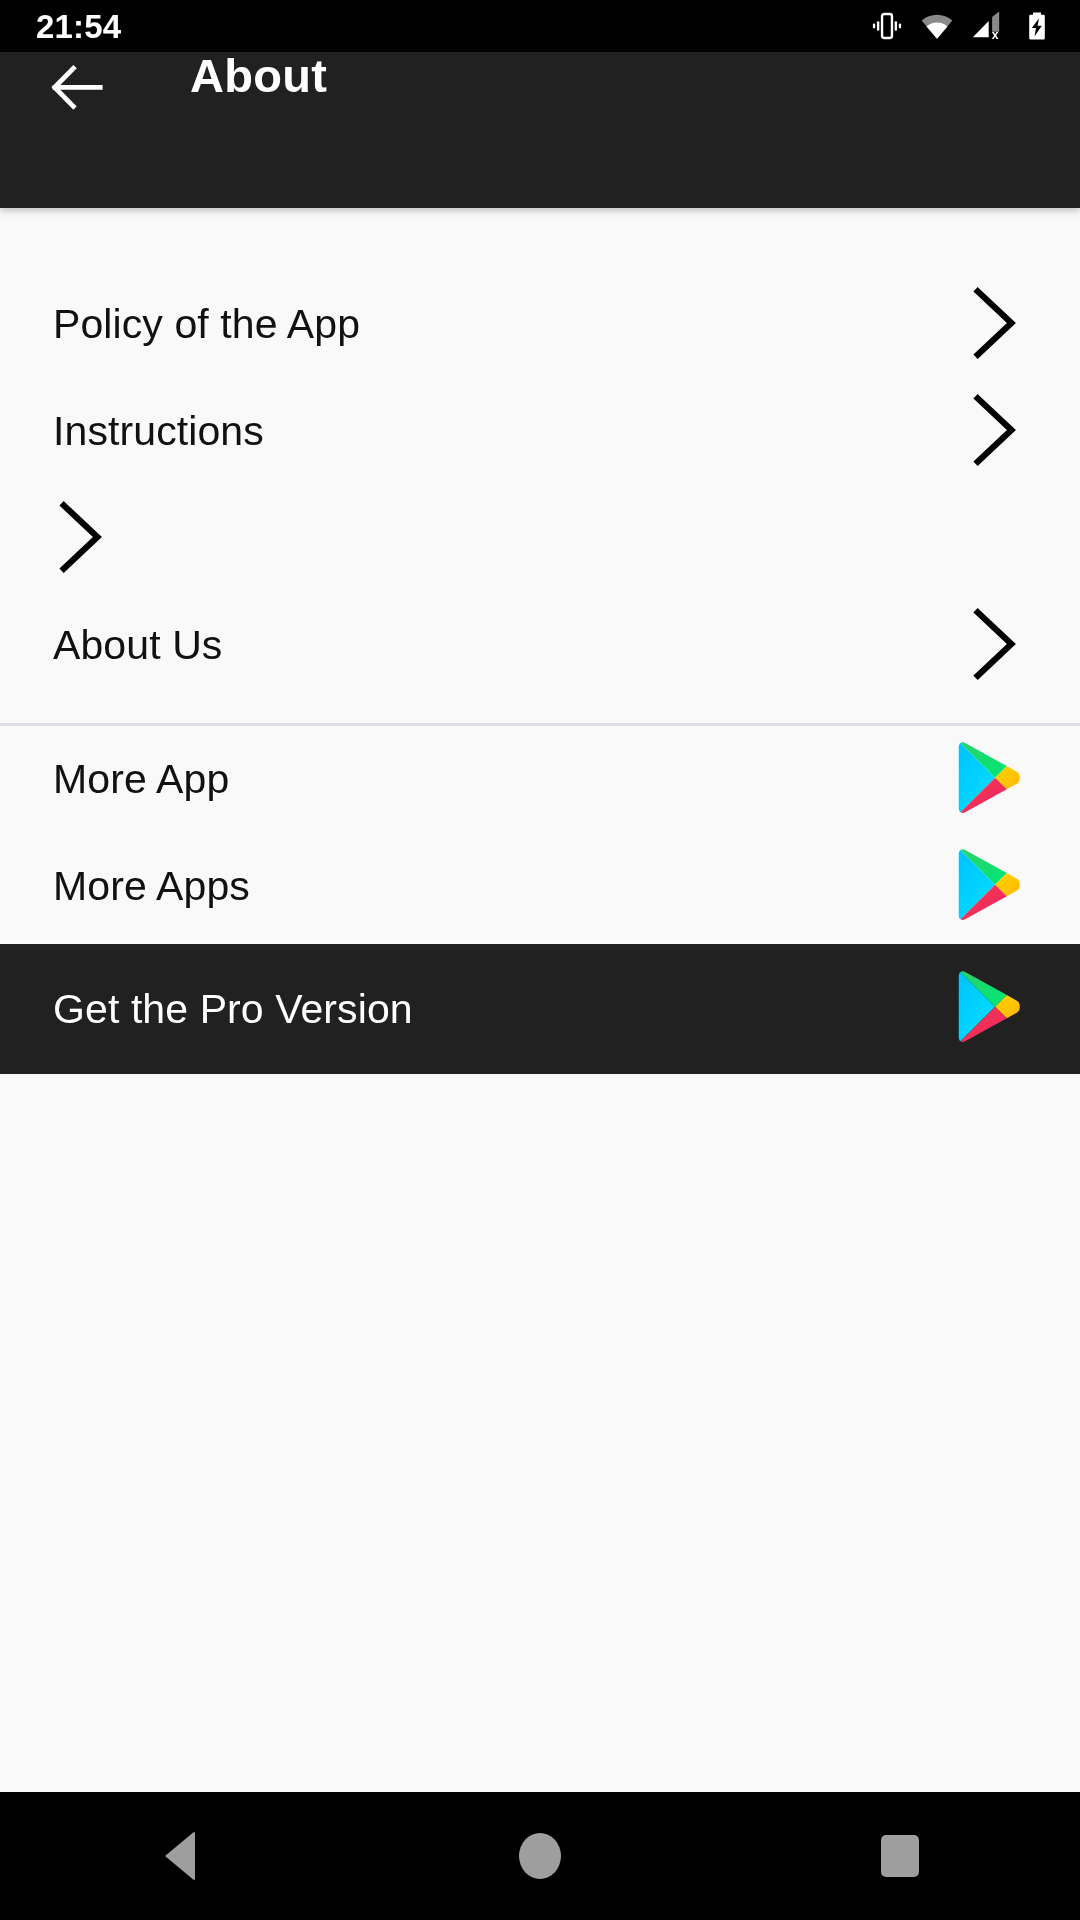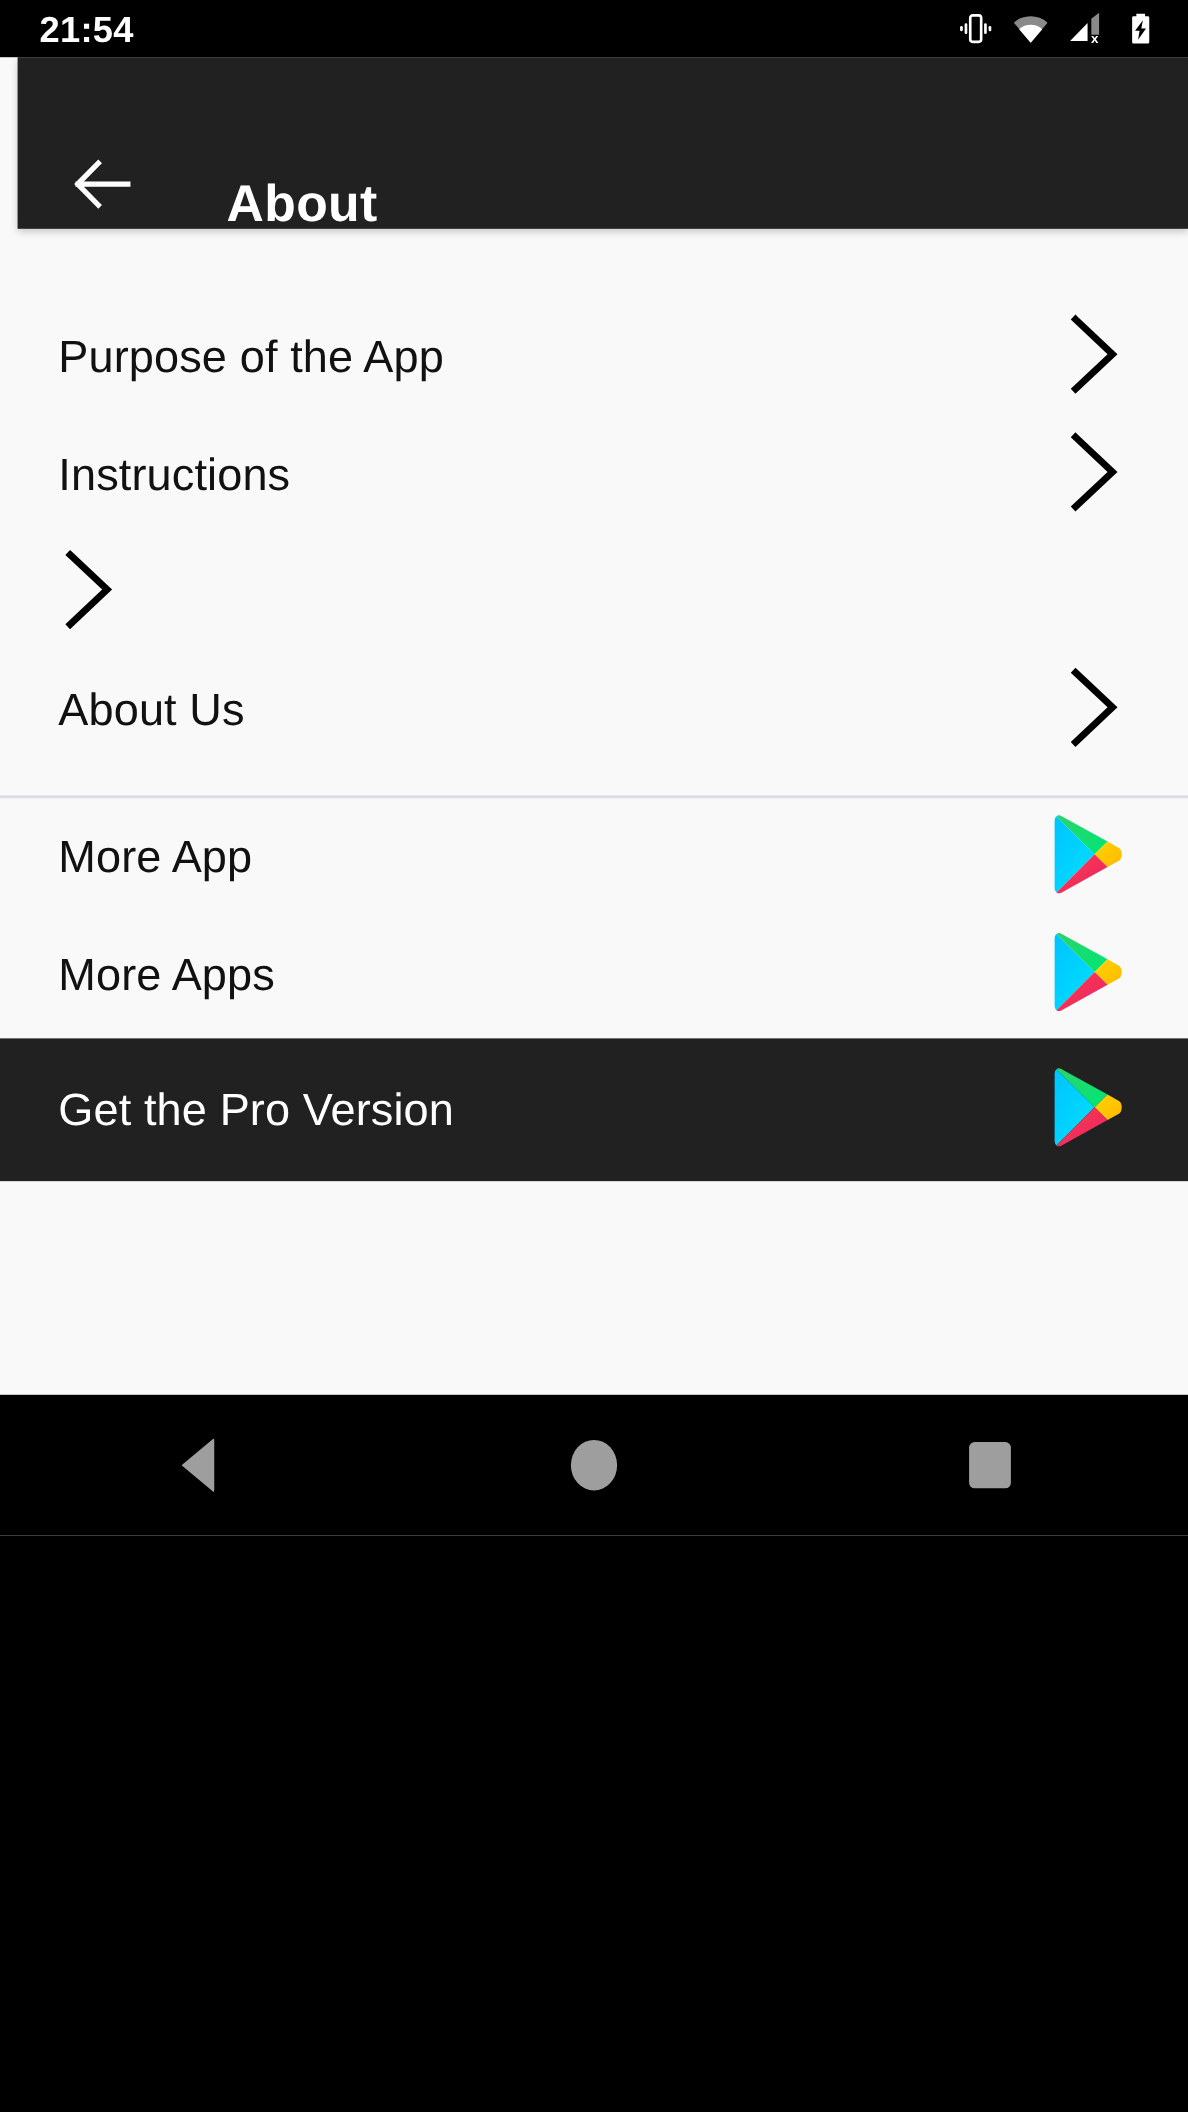--- a/index.html
+++ b/index.html
@@ -7,21 +7,21 @@
     width: 1080px;
     height: 1920px;
     background: #000;
     font-family: "Liberation Sans", sans-serif;
     overflow: hidden;
   }
 
   #screen {
     position: relative;
     width: 1080px;
-    height: 1396px;
+    height: 1920px;
     background: #f9f9f9;
     display: flex;
     flex-direction: column;
   }
 
   
   .status-bar {
     height: 52px;
     background: #000000;
     display: flex;
@@ -42,27 +42,26 @@
     align-items: center;
     gap: 16px;
   }
   .status-icons svg { display: block; }
 
   
   .app-bar {
     height: 156px;
     background: #212121;
     display: flex;
-    align-items: flex-end;
+    align-items: flex-start;
     padding-left: 40px;
     flex: 0 0 auto;
     box-shadow: 0 3px 7px rgba(0,0,0,0.22);
     position: relative;
     z-index: 5;
-    margin-left: 16px;
   }
   .back-button {
     width: 76px;
     height: 76px;
     display: flex;
     align-items: center;
     justify-content: center;
     flex: 0 0 auto;
   }
   .app-bar-title {
@@ -208,21 +207,21 @@
       </span>
     </div>
     <div class="app-bar-title">About</div>
   </div>
 
   <div class="list-area">
 
     <div class="list-group">
 
       <div class="row first-row">
-        <span class="row-label">Purpose of the App</span>
+        <span class="row-label">Policy of the App</span>
         <span class="chevron">
           <svg width="56" height="80" viewBox="0 0 28 40">
             <path d="M5.4 4.2 L22.2 20 L5.4 35.8" stroke="#000000" stroke-width="3.1" fill="none" stroke-linecap="square" stroke-linejoin="miter"></path>
           </svg>
         </span>
       </div>
 
       <div class="row">
         <span class="row-label">Instructions</span>
         <span class="chevron">

